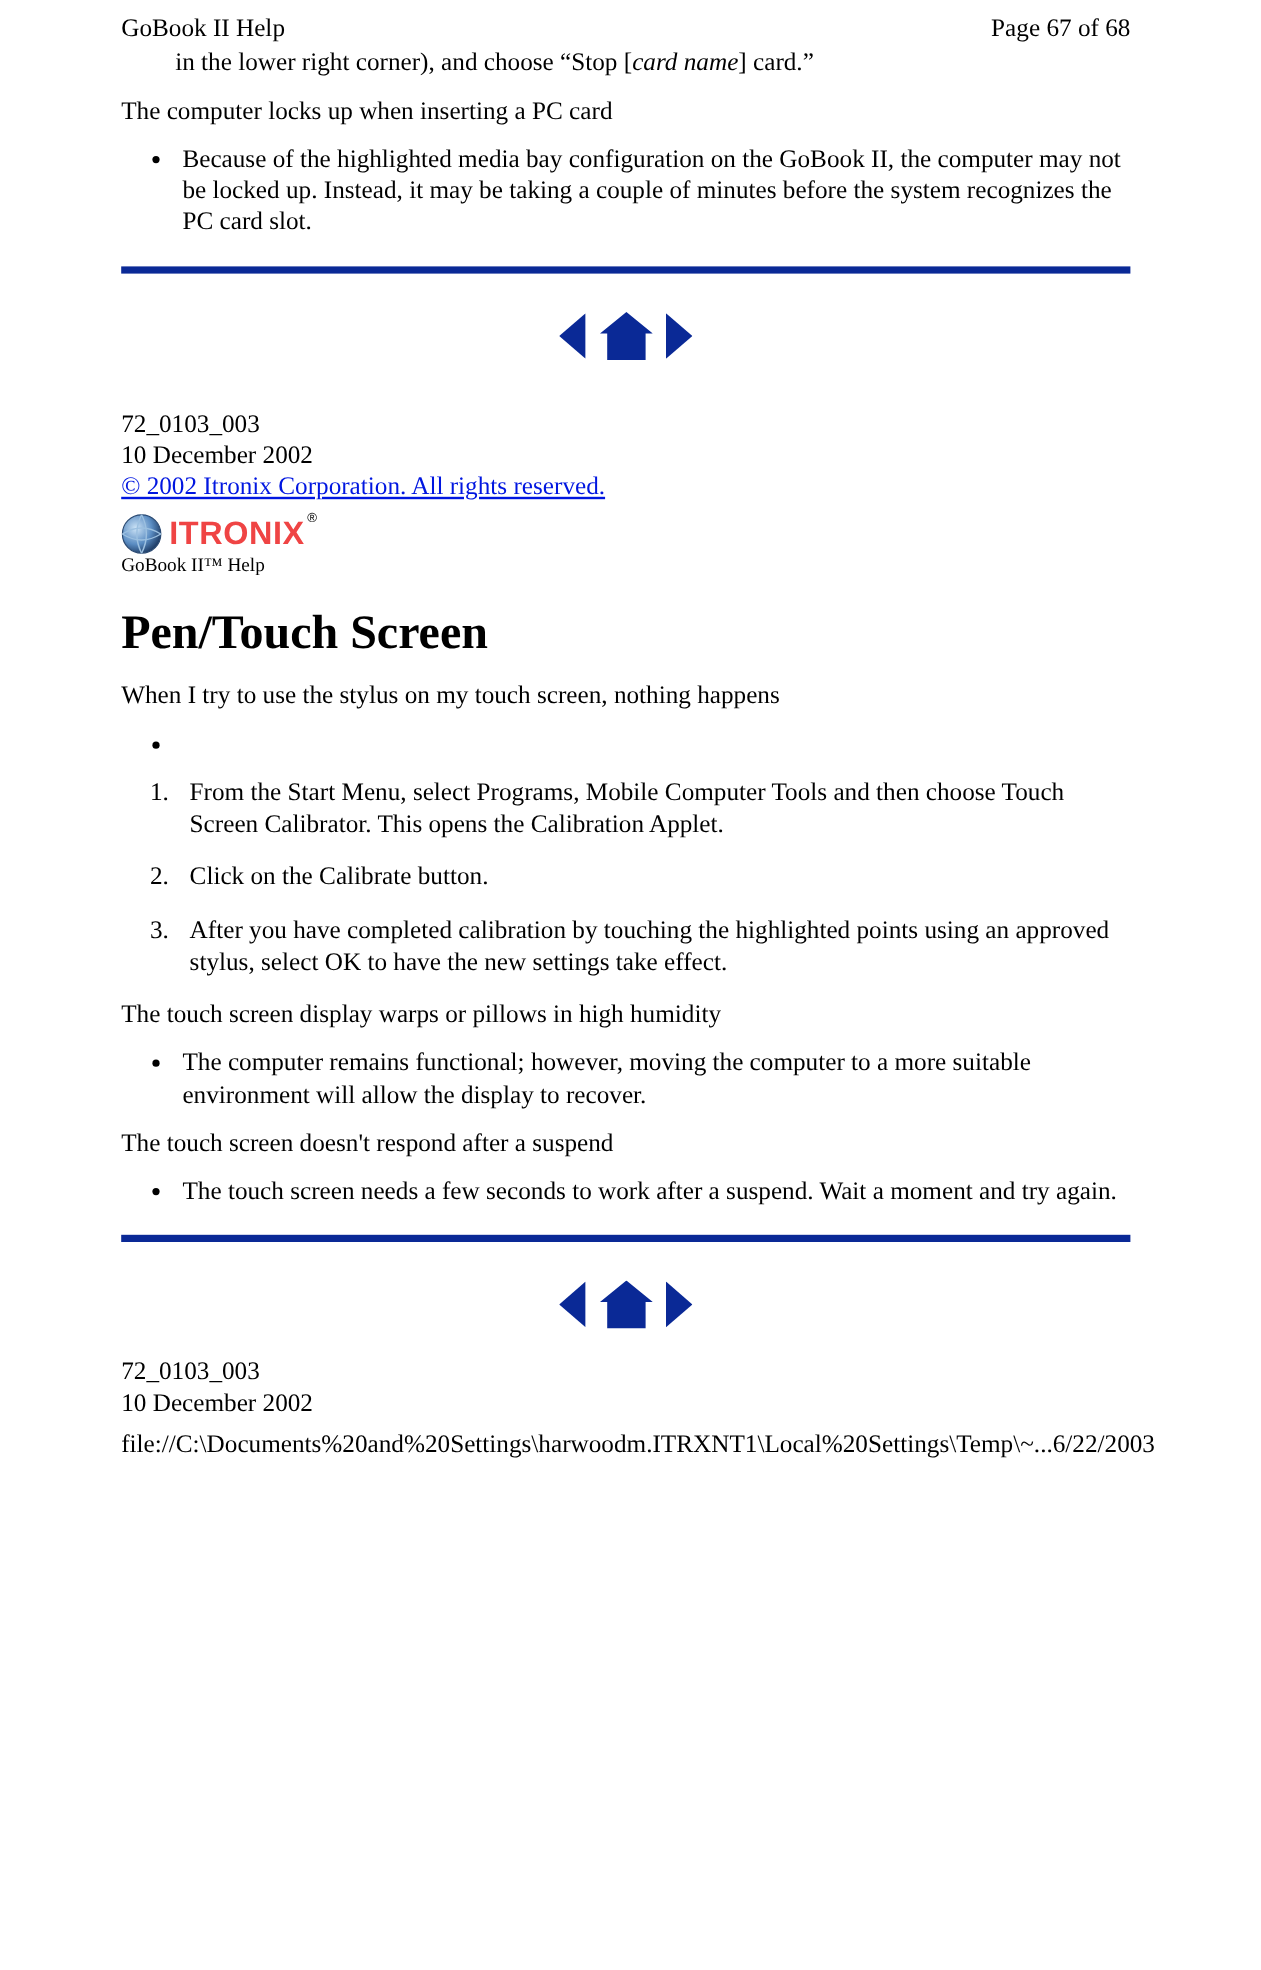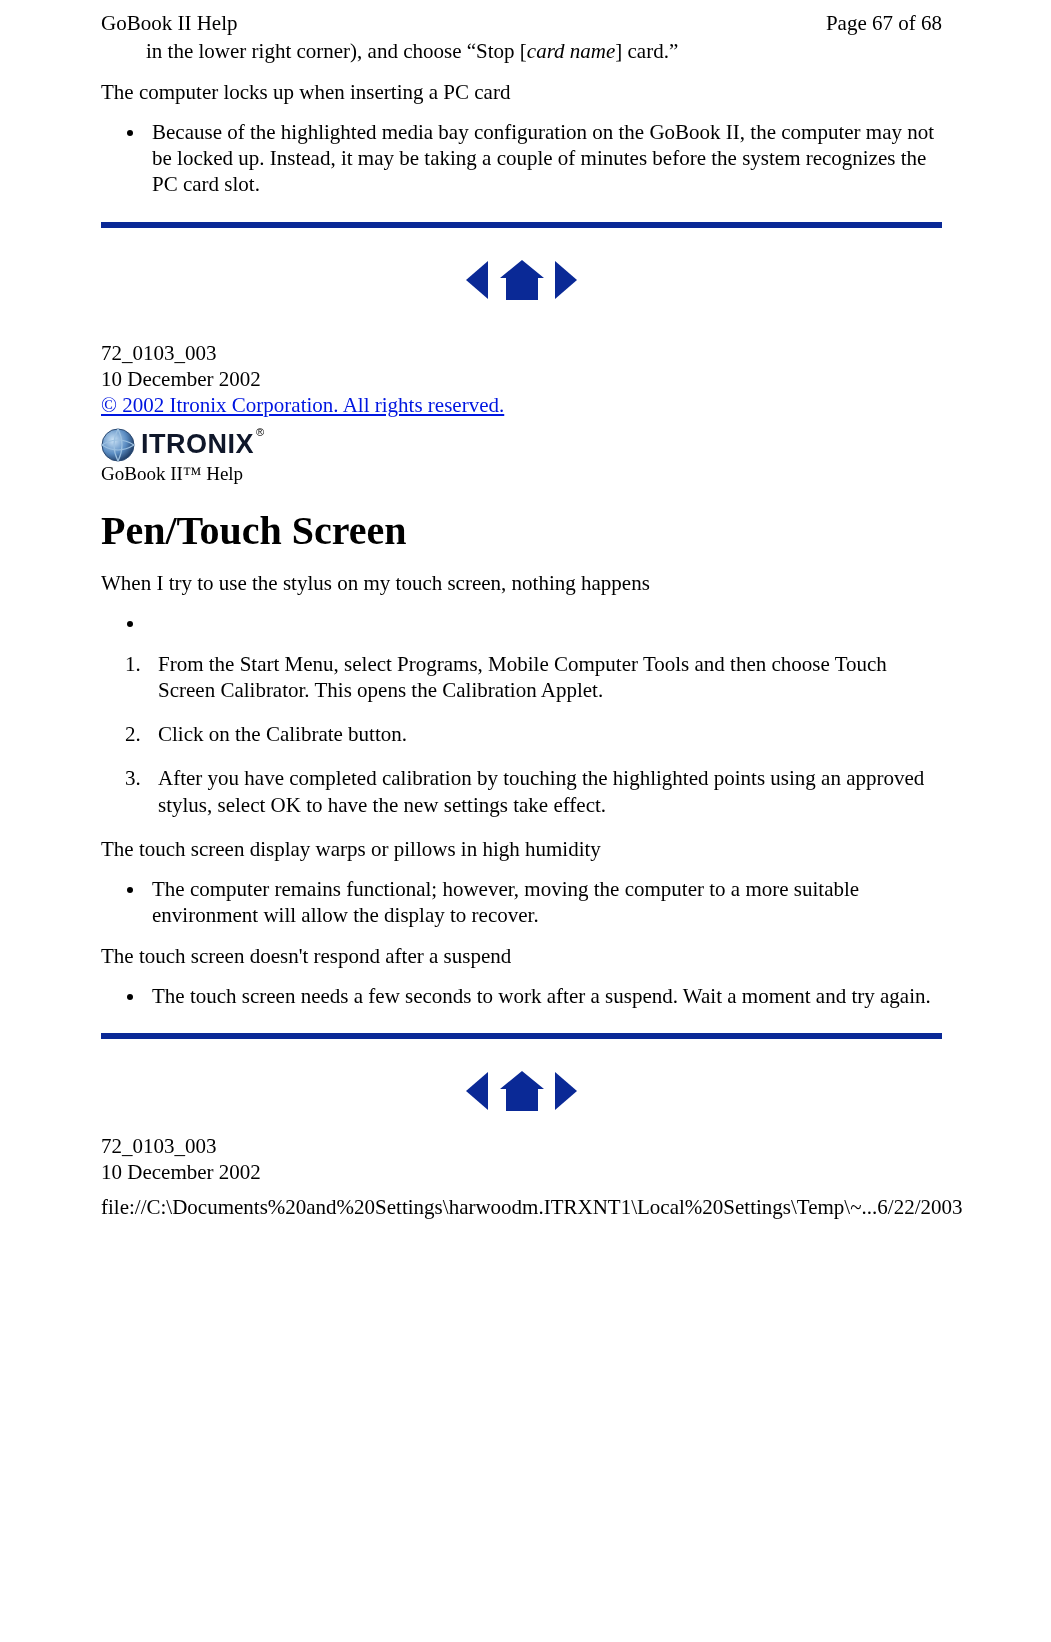--- a/index.html
+++ b/index.html
@@ -93,32 +93,32 @@
   }
   .brand-logo {
     display: flex;
     align-items: center;
   }
   .brand-text {
     font-family: "Arial Black", Arial, sans-serif;
     font-weight: 900;
     font-size: 27px;
     letter-spacing: 0.5px;
-    color: #0f172a;
+    color: #ef4444;
   }
   .brand-reg {
     font-family: Arial, sans-serif;
     font-size: 11px;
     position: relative;
     top: -12px;
     margin-left: 2px;
   }
   .help-label-cell {
     padding: 10px 12px 2px 12px;
-    font-size: 19px;
+    font-size: 16px;
   }
   .section-box {
     border-top: 3px solid #0a2996;
     border-bottom: 3px solid #0a2996;
   }
   .meta-block {
     margin-top: 4px;
     line-height: 1.25;
   }
 </style>

